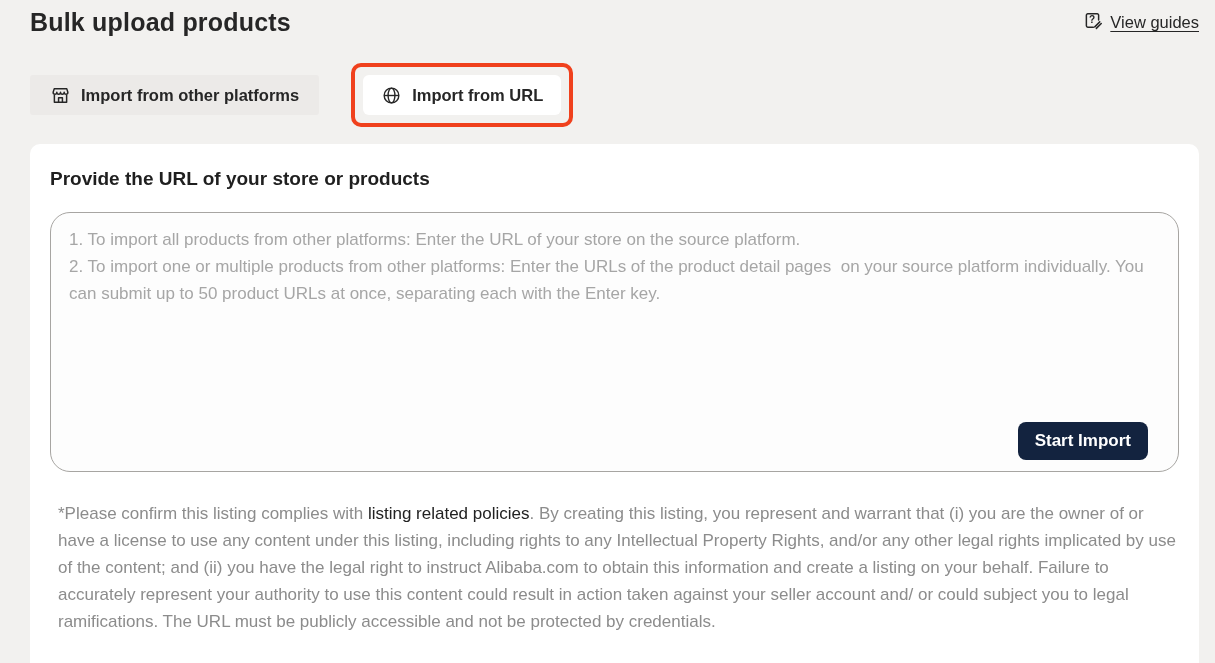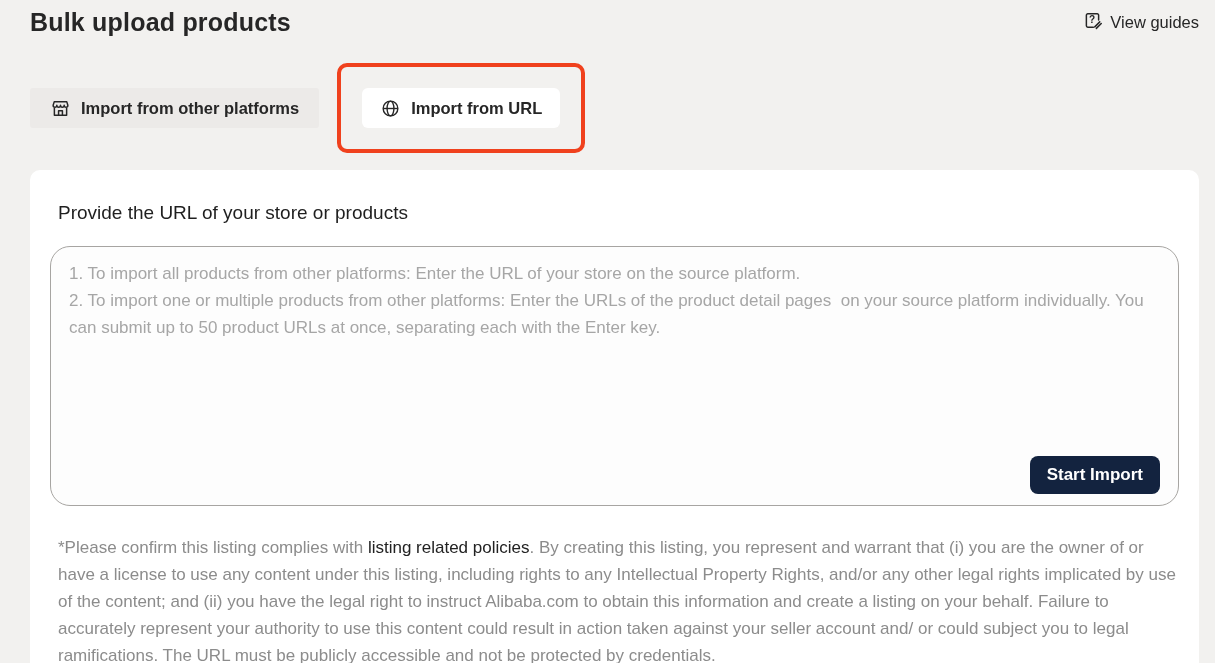--- a/index.html
+++ b/index.html
@@ -19,58 +19,58 @@
   }
   .page-title {
     font-size: 25px; font-weight: 700; color: #262626; letter-spacing: .2px;
     margin: 0;
   }
   .view-guides {
     display: flex; align-items: center; gap: 7px;
     color: #262626; cursor: pointer;
   }
   .view-guides .vg-text {
-    font-size: 16.5px; text-underline-offset: 3px;
+    font-size: 16.5px; text-decoration: underline; text-underline-offset: 3px;
   }
 
   
   .tabs {
-    display: flex; align-items: center; gap: 18px;
+    display: flex; align-items: center; gap: 32px;
     margin-top: 26px;
   }
   .tab {
     display: flex; align-items: center; gap: 10px;
     height: 40px; padding: 0 20px;
     background: #eceae8;
     border-radius: 3px;
     font-size: 16.5px; font-weight: 700; color: #262626;
     cursor: pointer; white-space: nowrap;
   }
   .tab-ring {
     border: 4px solid #f0411d;
     border-radius: 10px;
-    padding: 21px;
+    padding: 8px;
   }
   .tab-ring .tab {
     background: #ffffff;
     border-radius: 6px;
     padding: 0 18px;
   }
   .tab svg { display: block; }
 
   
   .card {
     margin-top: 17px;
     background: #ffffff;
     border-radius: 10px;
     padding: 24px 20px 20px 20px;
     min-height: 540px;
   }
   .card-heading {
-    margin: 8px; font-size: 19px; font-weight: 400; color: #1f1f1f;
+    margin: 0; font-size: 19px; font-weight: 700; color: #1f1f1f;
   }
   .url-box {
     position: relative;
     margin-top: 22px;
     height: 260px;
     border: 1px solid #a7a5a2;
     border-radius: 20px;
     background: #fdfdfd;
   }
   .url-box textarea {
@@ -78,21 +78,21 @@
     width: 100%; height: 100%;
     border: none; outline: none; resize: none;
     background: transparent;
     border-radius: 10px;
     padding: 13px 18px;
     font-family: "Liberation Sans", sans-serif;
     font-size: 17px; line-height: 27px; color: #262626;
   }
   .url-box textarea::placeholder { color: #a6a6a6; opacity: 1; }
   .start-import {
-    position: absolute; right: 18px; bottom: 11px;
+    position: absolute; right: 30px; bottom: 11px;
     background: #13233f; color: #ffffff;
     border: none; border-radius: 8px;
     font-family: "Liberation Sans", sans-serif;
     font-size: 17px; font-weight: 700;
     padding: 9px 17px;
     cursor: pointer;
   }
   .disclaimer {
     margin: 28px 0 0 8px;
     font-size: 17px; line-height: 27px;

